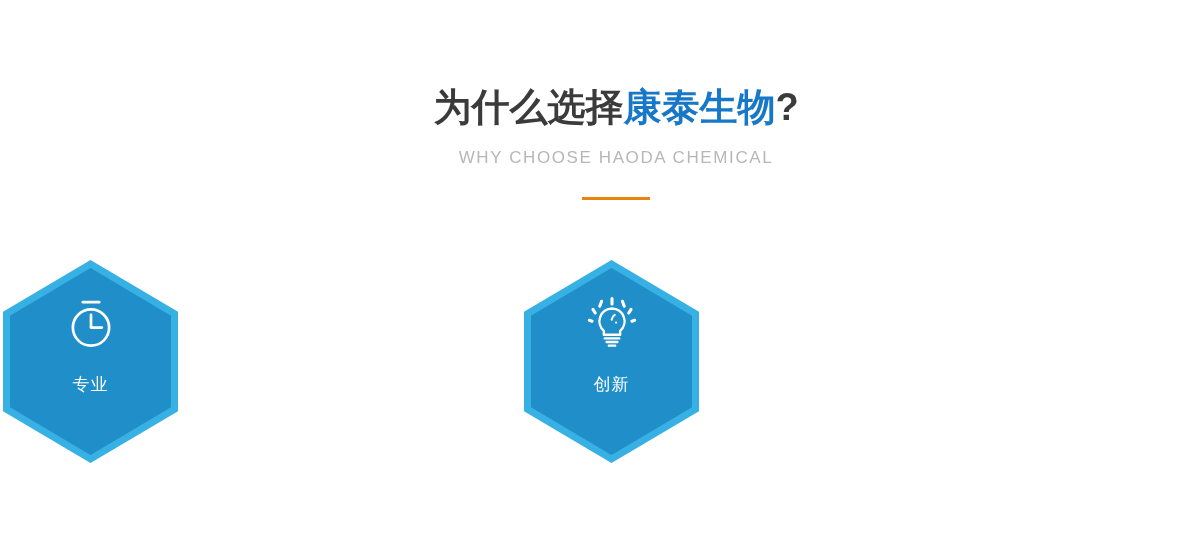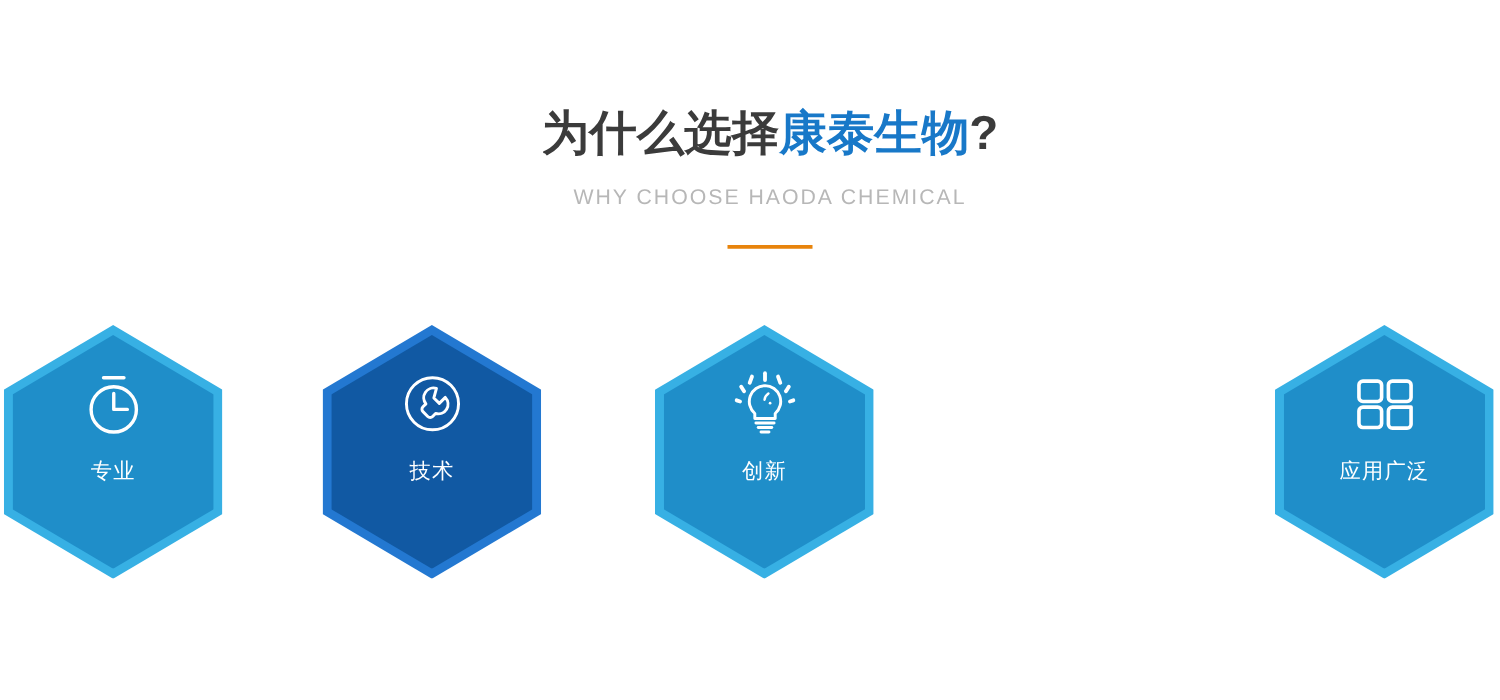--- a/index.html
+++ b/index.html
@@ -111,21 +111,21 @@
     justify-content: flex-start;
     padding-top: 34px;
     box-sizing: border-box;
   }
   .hex-icon {
     width: 58px;
     height: 58px;
     display: block;
   }
   .hex-label {
-    margin-top: 16px;
+    margin-top: 24px;
     color: #ffffff;
     font-size: 17px;
     letter-spacing: 1px;
     line-height: 1;
     white-space: nowrap;
   }
 </style>
 </head>
 <body>
 
@@ -145,31 +145,20 @@
     <div class="hex-content">
       <svg class="hex-icon" viewBox="0 0 64 64" fill="none" stroke="#ffffff" stroke-width="3" stroke-linecap="round">
         <line x1="23" y1="9" x2="41" y2="9"></line>
         <circle cx="32" cy="37" r="20"></circle>
         <path d="M32 23 L32 37 L44 37" stroke-linejoin="round"></path>
       </svg>
       <div class="hex-label">专业</div>
     </div>
   </div>
 
-  <div class="hex-cell c1 dark">
-    <div class="hex-outer"></div>
-    <div class="hex-inner"></div>
-    <div class="hex-content">
-      <svg class="hex-icon" viewBox="0 0 64 64" fill="none" stroke="#ffffff" stroke-width="2.6" stroke-linecap="round" stroke-linejoin="round">
-        <circle cx="32" cy="32" r="23"></circle>
-        <path d="M35.5 18.5 a8.6 8.6 0 0 0 -9.3 13.6 l-2.6 2.6 a3 3 0 0 0 0 4.3 l4.2 4.2 a3 3 0 0 0 4.3 0 l2.6 -2.6 a8.6 8.6 0 0 0 8.6 -14.2 l-5.3 5.3 -4.8 -4.8 z"></path>
-      </svg>
-      <div class="hex-label">技术</div>
-    </div>
-  </div>
 
   <div class="hex-cell c2 light">
     <div class="hex-outer"></div>
     <div class="hex-inner"></div>
     <div class="hex-content">
       <svg class="hex-icon" viewBox="0 0 64 64" fill="none" stroke="#ffffff" stroke-width="2.6" stroke-linecap="round" stroke-linejoin="round">
         <path d="M32 16 a14 14 0 0 1 9 24.6 l0 4.4 l-18 0 l0 -4.4 A14 14 0 0 1 32 16 z"></path>
         <line x1="24" y1="49" x2="40" y2="49"></line>
         <line x1="26" y1="53" x2="38" y2="53"></line>
         <line x1="28.5" y1="57" x2="35.5" y2="57"></line>
@@ -181,27 +170,14 @@
         <line x1="11" y1="17" x2="13.5" y2="21" stroke-width="3.4"></line>
         <line x1="53" y1="17" x2="50.5" y2="21" stroke-width="3.4"></line>
         <line x1="7" y1="29" x2="10" y2="30" stroke-width="3.4"></line>
         <line x1="57" y1="29" x2="54" y2="30" stroke-width="3.4"></line>
       </svg>
       <div class="hex-label">创新</div>
     </div>
   </div>
 
 
-  <div class="hex-cell c4 light">
-    <div class="hex-outer"></div>
-    <div class="hex-inner"></div>
-    <div class="hex-content">
-      <svg class="hex-icon" viewBox="0 0 64 64" fill="none" stroke="#ffffff" stroke-width="3.2" stroke-linecap="round" stroke-linejoin="round">
-        <rect x="9" y="12" width="20" height="18" rx="3.5"></rect>
-        <rect x="35" y="12" width="20" height="18" rx="3.5"></rect>
-        <rect x="9" y="35" width="20" height="18" rx="3.5"></rect>
-        <path d="M55 35 L55 50 A3.5 3.5 0 0 1 51.5 53.5 L38.5 53.5 A3.5 3.5 0 0 1 35 50 L35 38.5 A3.5 3.5 0 0 1 38.5 35 L55 35"></path>
-      </svg>
-      <div class="hex-label">应用广泛</div>
-    </div>
-  </div>
 
 </div>
 
 </body></html>

